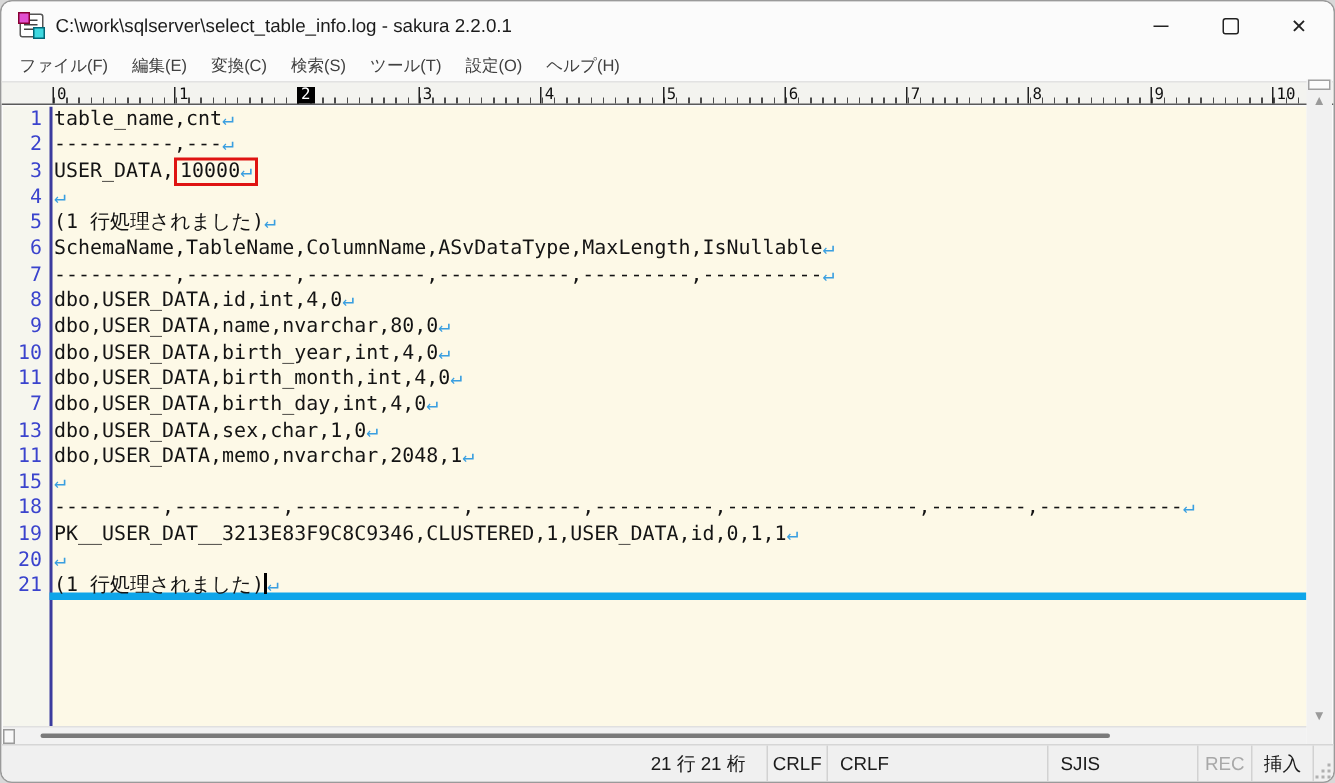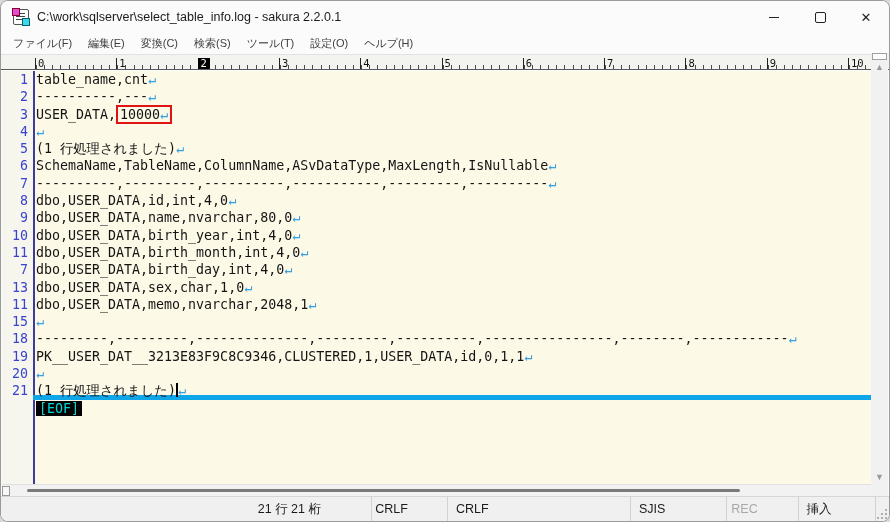--- a/index.html
+++ b/index.html
@@ -46,28 +46,28 @@
   .vscroll{position:absolute;top:52px;right:1px;width:17px;bottom:37px;background:#f1f1f1;display:flex;flex-direction:column;align-items:center;}
   .vsplit{width:15px;height:7px;background:#fcfcfc;border:1px solid #a0a0a0;box-sizing:border-box;flex:none;}
   .varrow{color:#9a9a9a;font-size:9px;height:14px;line-height:14px;flex:none;}
   .vtrack{flex:1;}
   .hscroll{position:absolute;left:1px;right:18px;bottom:25px;height:12px;background:#f2f2f2;border-top:1px solid #e0e0e0;box-sizing:border-box;}
   .hsplit{position:absolute;left:0;top:1px;width:8px;height:10px;background:#f8f8f8;border:1px solid #9a9a9a;box-sizing:border-box;}
   .hthumb{position:absolute;left:25px;top:4px;width:713px;height:3px;background:#7a7a7a;border-radius:2px;}
   .corner{position:absolute;right:1px;bottom:25px;width:17px;height:12px;background:#f1f1f1;}
   
   .statusbar{position:absolute;left:0;right:0;bottom:0;height:25px;background:#f0f0f0;border-top:1px solid #d6d6d6;
-    display:flex;align-items:center;font-size:12.5px;color:#1b1b1b;box-sizing:border-box;gap:36px;}
+    display:flex;align-items:center;font-size:12.5px;color:#1b1b1b;box-sizing:border-box;}
   .sfield{height:100%;display:flex;align-items:center;justify-content:center;border-left:1px solid #d2d2d2;box-sizing:border-box;}
   .sf-msg{flex:1;border-left:none;}
   .sf-pos{width:108px;border-left:none;justify-content:flex-end;padding-right:14px;}
   .sf-crlf1{width:40px;}
   .sf-crlf2{width:147px;justify-content:flex-start;padding-left:8px;}
   .sf-enc{width:60px;justify-content:flex-start;padding-left:8px;}
-  .sf-rec{width:36px;color:#a8a8a8;}
+  .sf-rec{width:36px;color:#a8a8a8;margin-left:40px;}
   .sf-ins{width:41px;}
   .grip{width:13px;height:100%;border-left:1px solid #d2d2d2;position:relative;}
   .grip i{position:absolute;width:2px;height:2px;background:#b0b0b0;}
 </style>
 </head>
 <body>
 
 <div class="window">
 
   <div class="titlebar">
@@ -130,21 +130,20 @@
         <div class="line"><span class="lnum">10</span><span class="ltext">dbo,USER_DATA,birth_year,int,4,0<span class="eol">↵</span></span></div>
         <div class="line"><span class="lnum">11</span><span class="ltext">dbo,USER_DATA,birth_month,int,4,0<span class="eol">↵</span></span></div>
         <div class="line"><span class="lnum">7</span><span class="ltext">dbo,USER_DATA,birth_day,int,4,0<span class="eol">↵</span></span></div>
         <div class="line"><span class="lnum">13</span><span class="ltext">dbo,USER_DATA,sex,char,1,0<span class="eol">↵</span></span></div>
         <div class="line"><span class="lnum">11</span><span class="ltext">dbo,USER_DATA,memo,nvarchar,2048,1<span class="eol">↵</span></span></div>
         <div class="line"><span class="lnum">15</span><span class="ltext"><span class="eol">↵</span></span></div>
         <div class="line"><span class="lnum">18</span><span class="ltext">---------,---------,--------------,---------,----------,----------------,--------,------------<span class="eol">↵</span></span></div>
         <div class="line"><span class="lnum">19</span><span class="ltext">PK__USER_DAT__3213E83F9C8C9346,CLUSTERED,1,USER_DATA,id,0,1,1<span class="eol">↵</span></span></div>
         <div class="line"><span class="lnum">20</span><span class="ltext"><span class="eol">↵</span></span></div>
         <div class="line cursorline"><span class="lnum">21</span><span class="ltext">(1 行処理されました)<span class="caret-bar"></span><span class="eol">↵</span></span></div>
-        <div class="line"><span class="lnum"></span><span class="ltext"><span class="eof">[EOF]</span></span></div>
       </div>
   </div>
 
   <div class="vscroll">
     <div class="vsplit"></div>
     <div class="varrow">▲</div>
     <div class="vtrack"></div>
     <div class="varrow">▼</div>
   </div>
 

